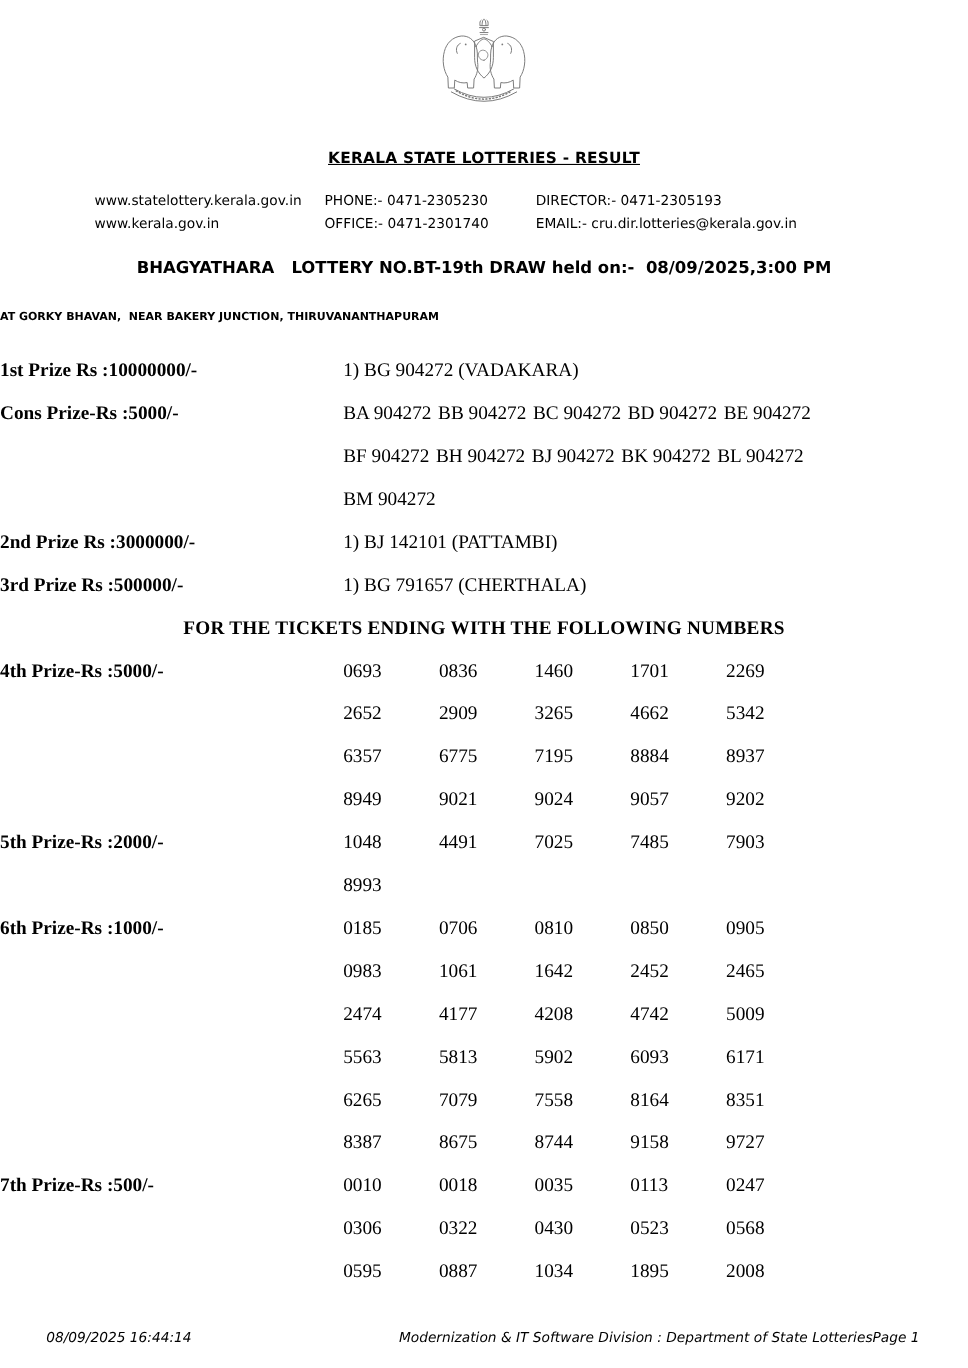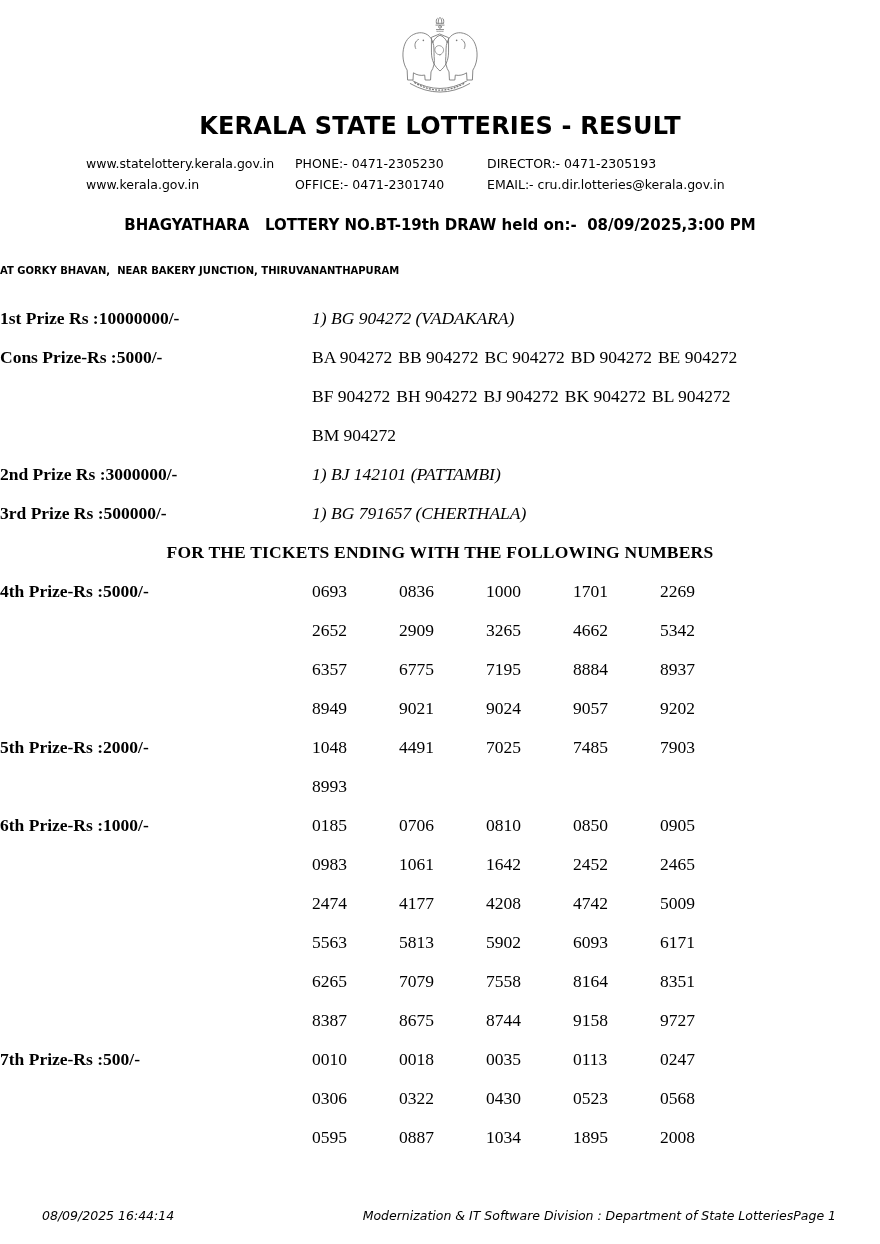--- a/index.html
+++ b/index.html
@@ -6,22 +6,22 @@
   .page{
     position:relative;
     width:880px;height:1244px;
     background:#ffffff;color:#000;
     font-family:"DejaVu Sans", sans-serif;
     overflow:hidden;
   }
   
   .emblem-wrap{display:flex;justify-content:center;padding-top:8px;}
   .page-title{
-    text-align:center;font-weight:bold;font-size:24px;line-height:26px;
-    margin-top:6px;letter-spacing:.2px;
+    text-align:center;font-weight:bold;font-size:14px;line-height:26px;
+    margin-top:24px;letter-spacing:.2px;text-decoration:underline;
   }
   .contact{
     display:grid;grid-template-columns:209px 192px auto;
     margin:14px 0 0 86px;font-size:12.5px;line-height:21px;white-space:pre;
   }
   .draw-line{
     text-align:center;font-weight:bold;font-size:15px;line-height:20px;
     margin-top:20px;white-space:pre;
   }
   .venue-line{
@@ -29,21 +29,21 @@
     margin-top:26px;white-space:pre;
   }
   
   .main{
     margin-top:18px;
     font-family:"Liberation Serif", serif;
     font-size:17.5px;
   }
   .prize-row{display:flex;}
   .prize-label{flex:0 0 312px;font-weight:bold;line-height:39px;}
-  .prize-value{flex:1;line-height:39px;font-style:italic;}
+  .prize-value{flex:1;line-height:39px;}
   .tickets{
     flex:1;display:flex;flex-wrap:wrap;column-gap:6px;
     max-width:452px;line-height:39px;
   }
   .section-heading{
     text-align:center;font-weight:bold;line-height:39px;letter-spacing:.2px;
   }
   .num-grid{
     flex:1;display:grid;grid-template-columns:repeat(5,87px);
     align-content:start;
@@ -142,21 +142,21 @@
       <div class="prize-value">1) BG 791657 (CHERTHALA)</div>
     </div>
 
     <div class="section-heading">FOR THE TICKETS ENDING WITH THE FOLLOWING NUMBERS</div>
 
     <div class="prize-row">
       <div class="prize-label">4th Prize-Rs :5000/-</div>
       <div class="num-grid">
           <div>0693</div>
           <div>0836</div>
-          <div>1000</div>
+          <div>1460</div>
           <div>1701</div>
           <div>2269</div>
           <div>2652</div>
           <div>2909</div>
           <div>3265</div>
           <div>4662</div>
           <div>5342</div>
           <div>6357</div>
           <div>6775</div>
           <div>7195</div>

